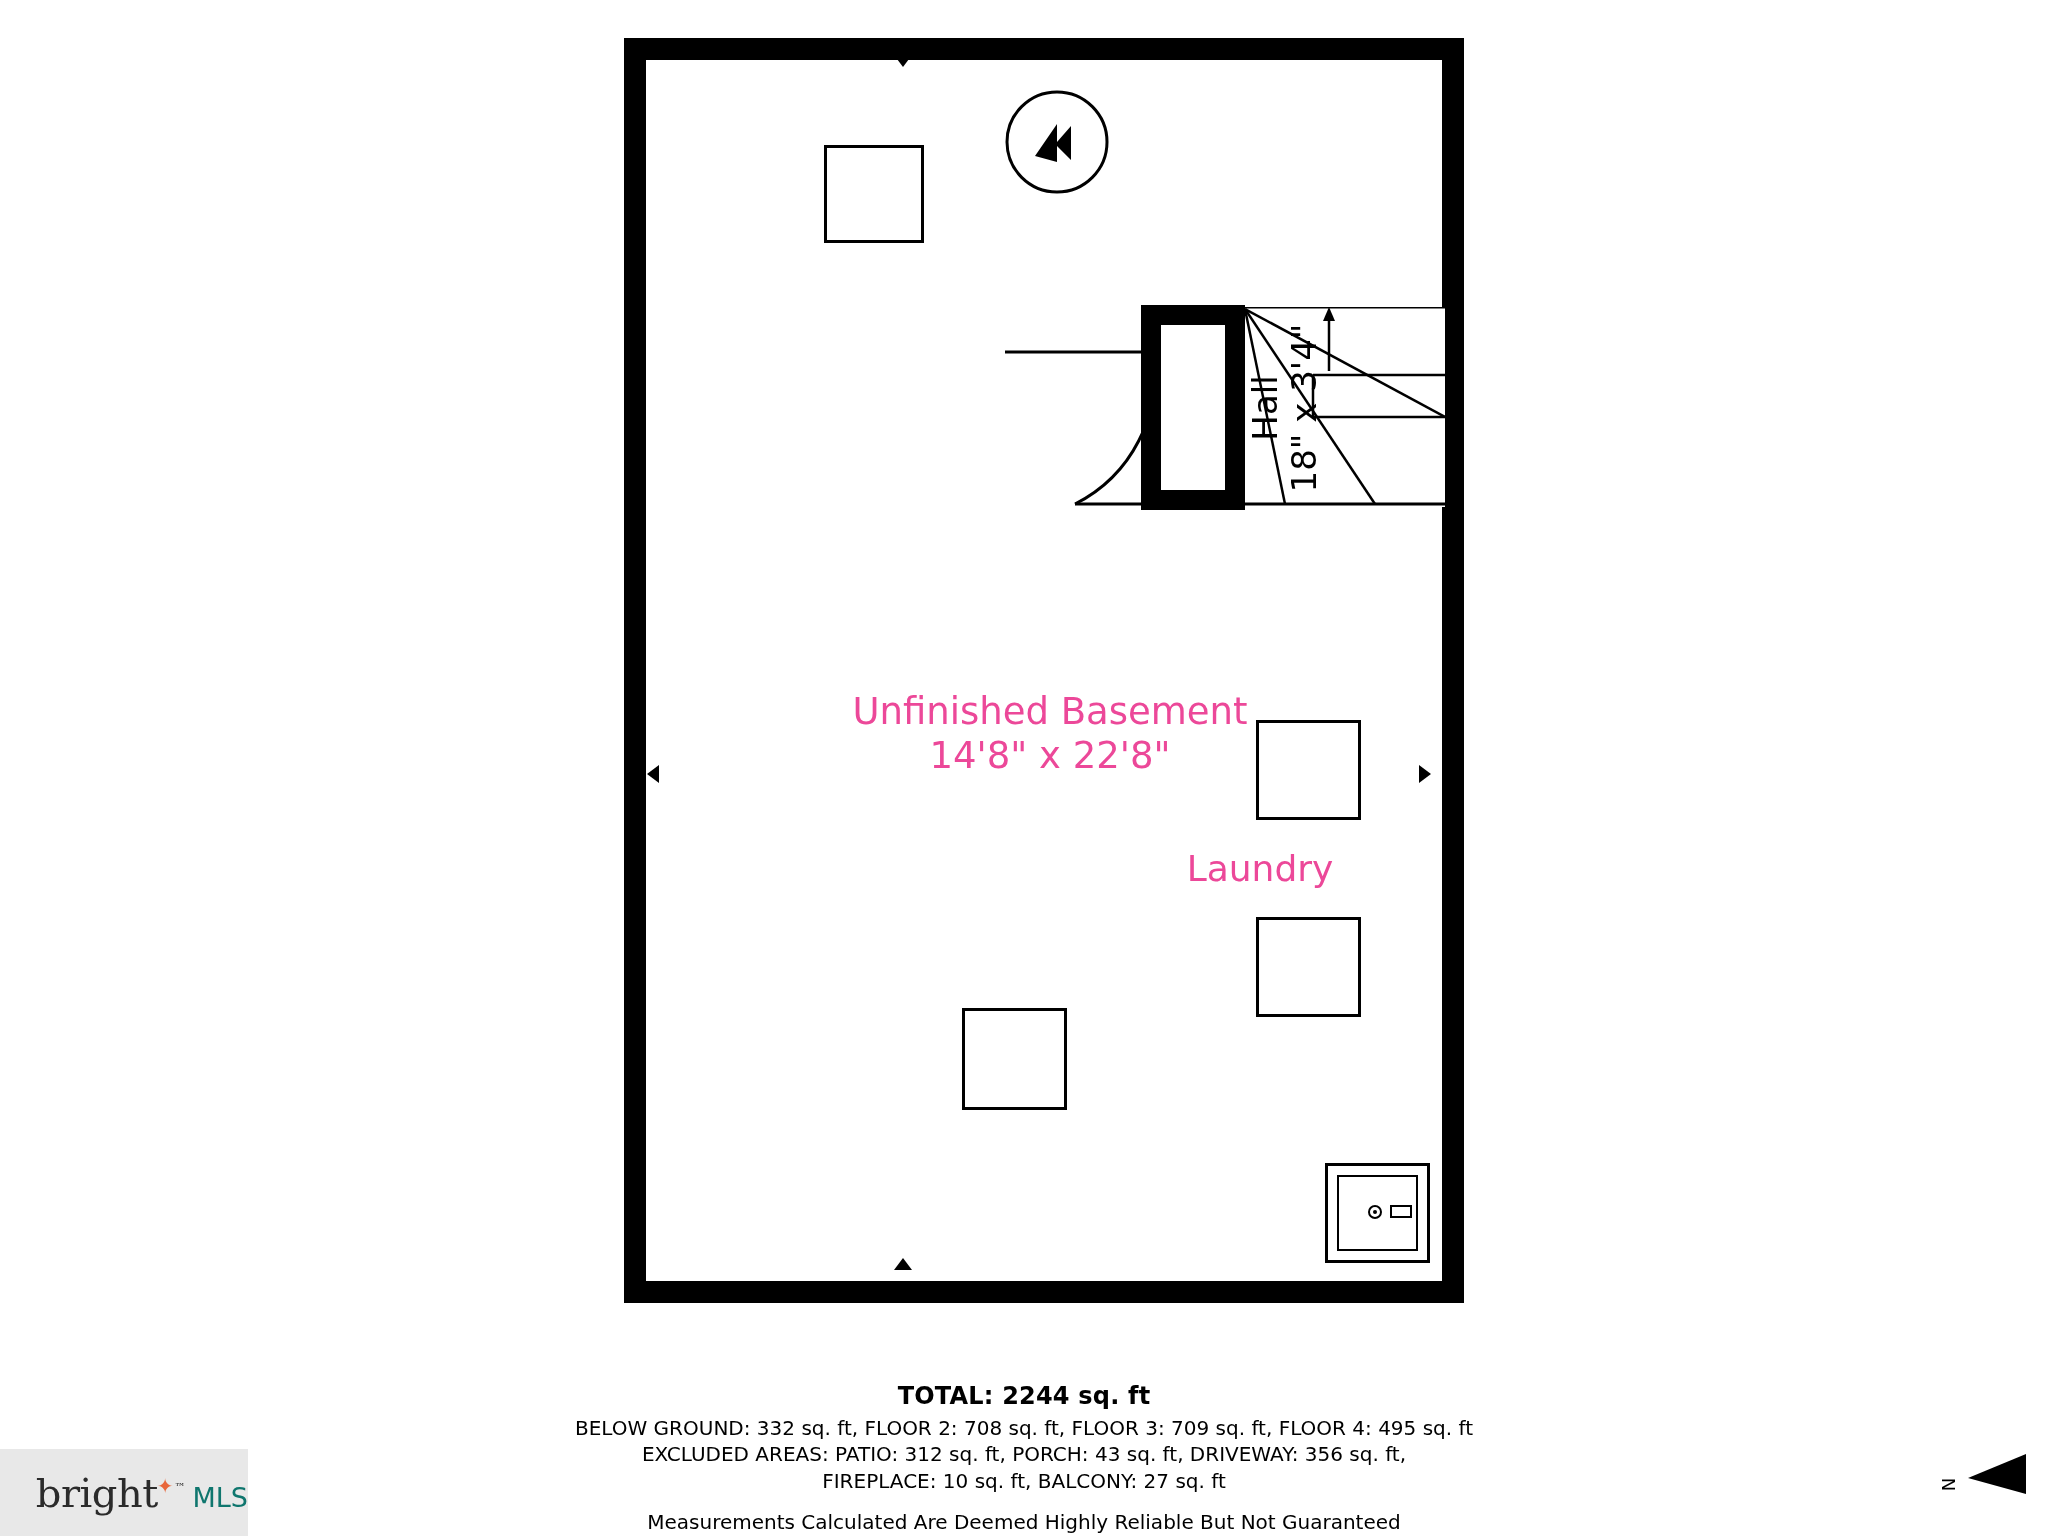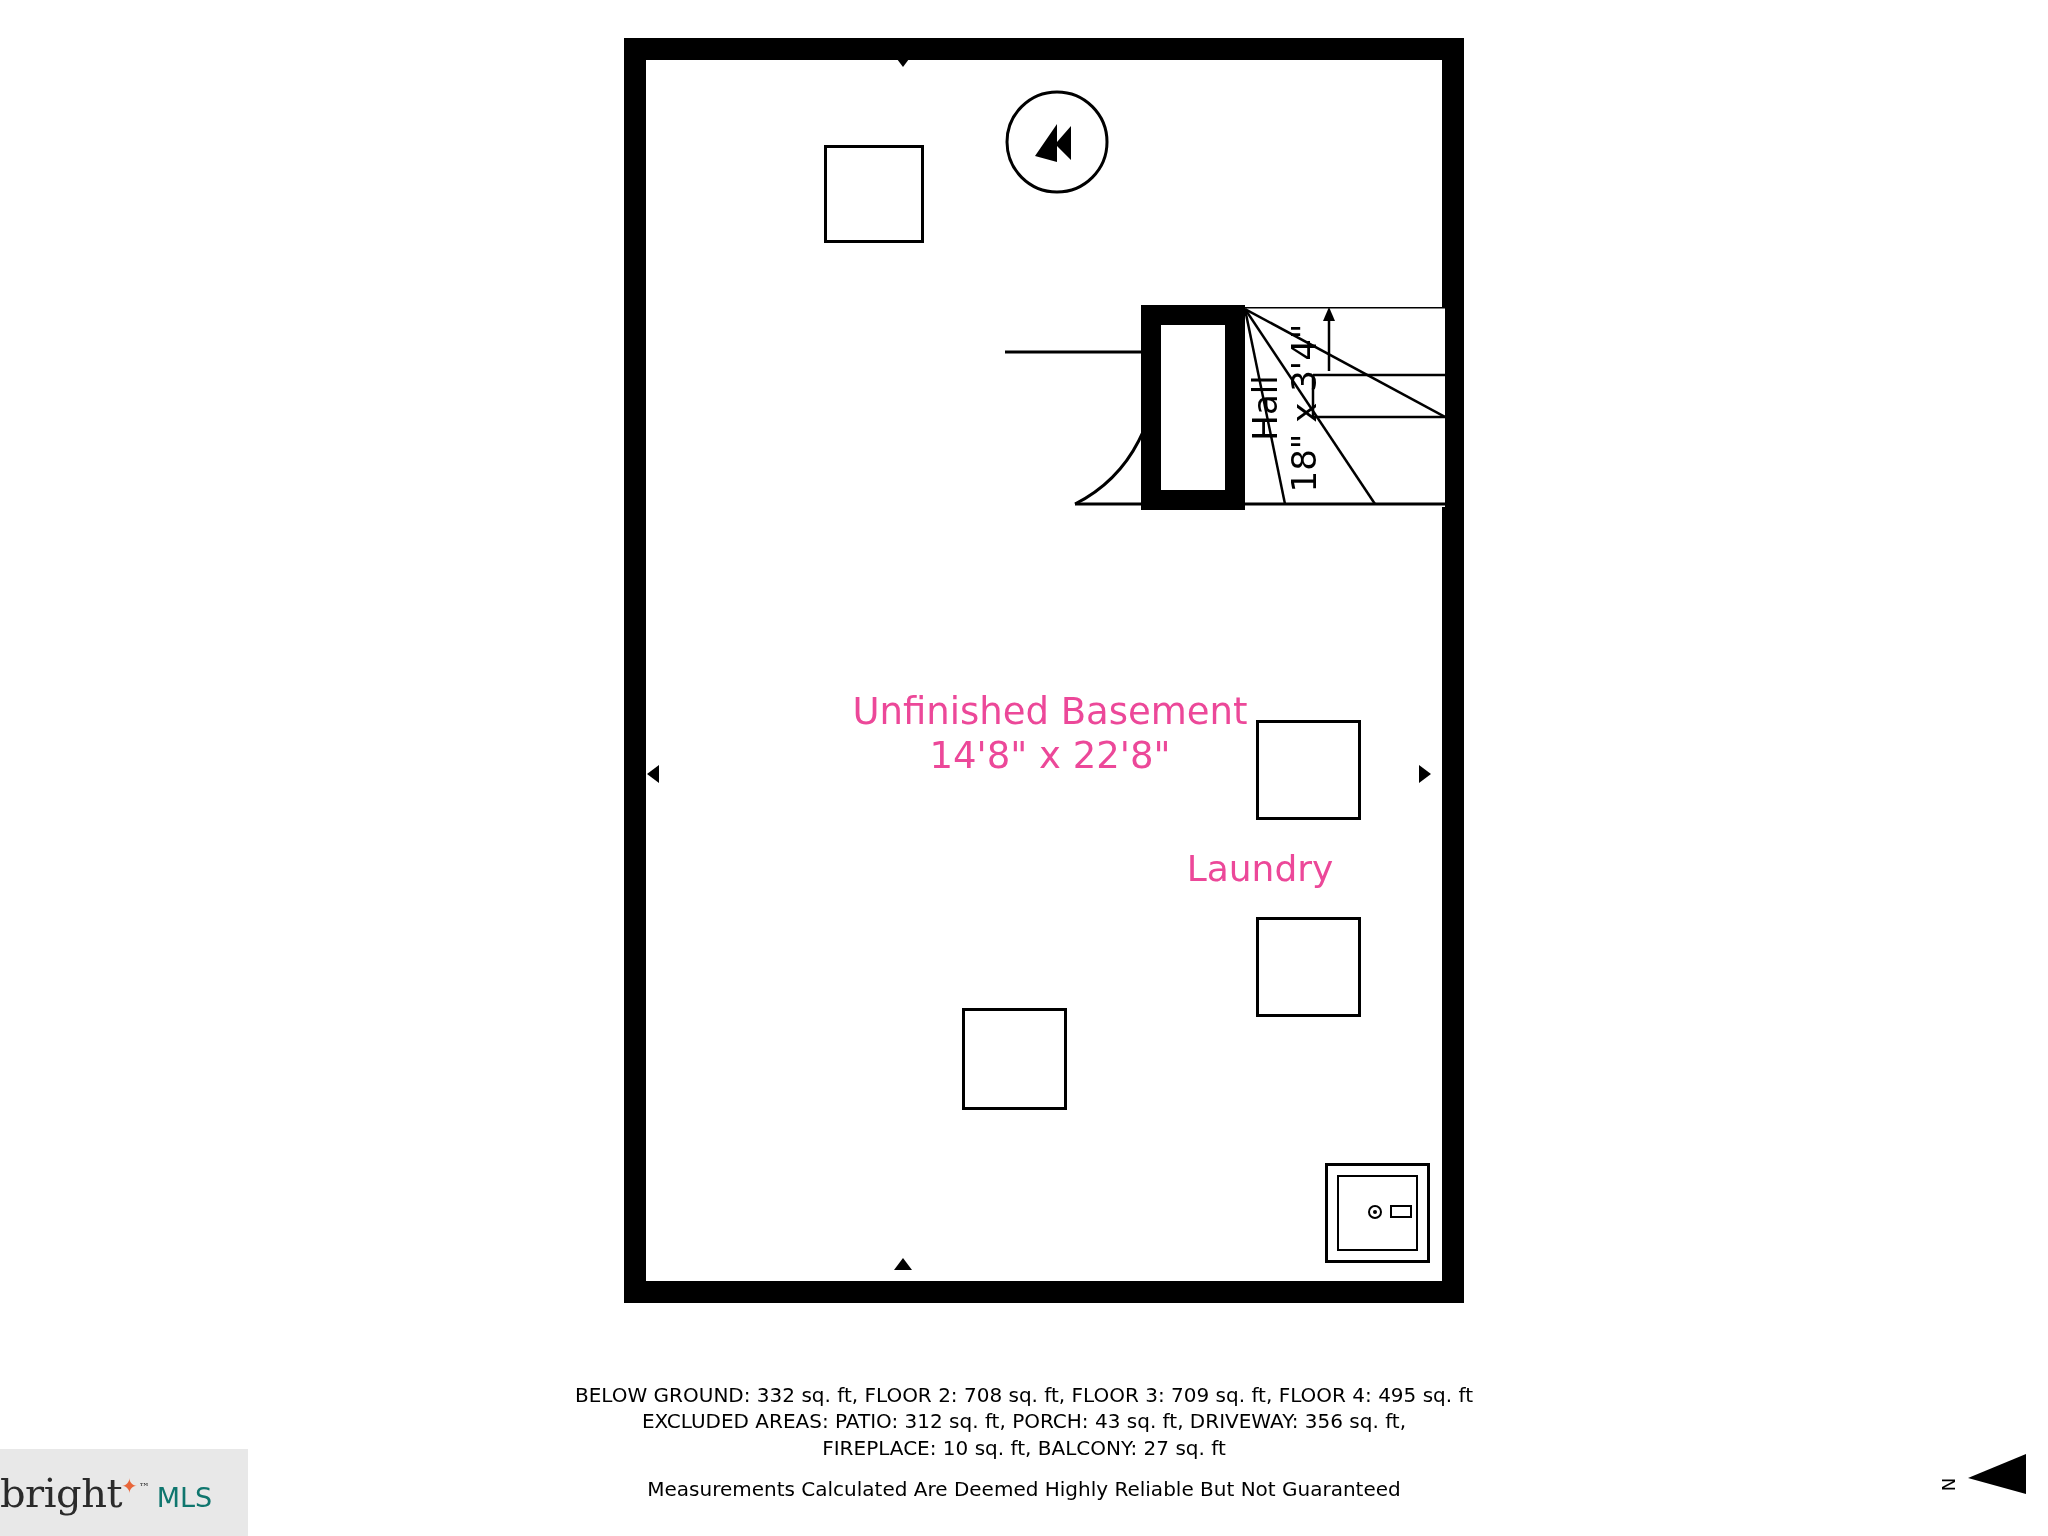--- a/index.html
+++ b/index.html
@@ -249,21 +249,21 @@
   
   #brand {
     position: absolute;
     left: 0;
     top: 1449px;
     width: 248px;
     height: 87px;
     background: #e8e8e8;
     display: flex;
     align-items: center;
-    justify-content: flex-start;
+    justify-content: flex-end;
   }
   #brand .brand-inner {
     display: flex;
     align-items: baseline;
     font-family: "DejaVu Serif", serif;
   }
   #brand .b1 {
     font-size: 40px;
     color: #2b2b2b;
     letter-spacing: -0.5px;
@@ -371,20 +371,21 @@
   <div id="hall-block">
     <div id="hall-label">
       <span>Hall</span>
       <span class="dims">18" x 3'4"</span>
     </div>
   </div>
 
 </div>
 
 <div id="footer">
+  <div class="total">TOTAL: 2244 sq. ft</div>
   <div class="line">BELOW GROUND: 332 sq. ft, FLOOR 2: 708 sq. ft, FLOOR 3: 709 sq. ft, FLOOR 4: 495 sq. ft</div>
   <div class="line">EXCLUDED AREAS: PATIO: 312 sq. ft, PORCH: 43 sq. ft, DRIVEWAY: 356 sq. ft,</div>
   <div class="line">FIREPLACE: 10 sq. ft, BALCONY: 27 sq. ft</div>
   <div class="disclaimer">Measurements Calculated Are Deemed Highly Reliable But Not Guaranteed</div>
 </div>
 
 <div id="brand">
   <div class="brand-inner">
     <span class="b1">bright</span>
     <span class="star">✦</span>

